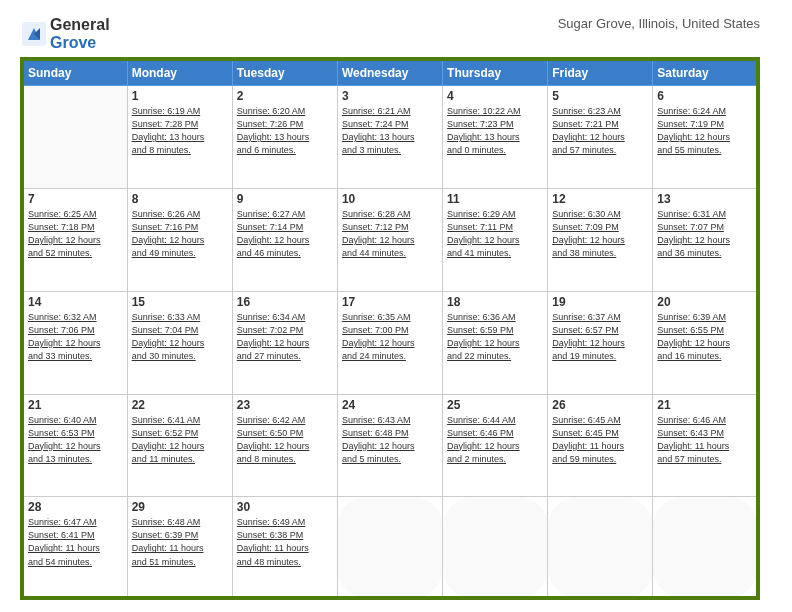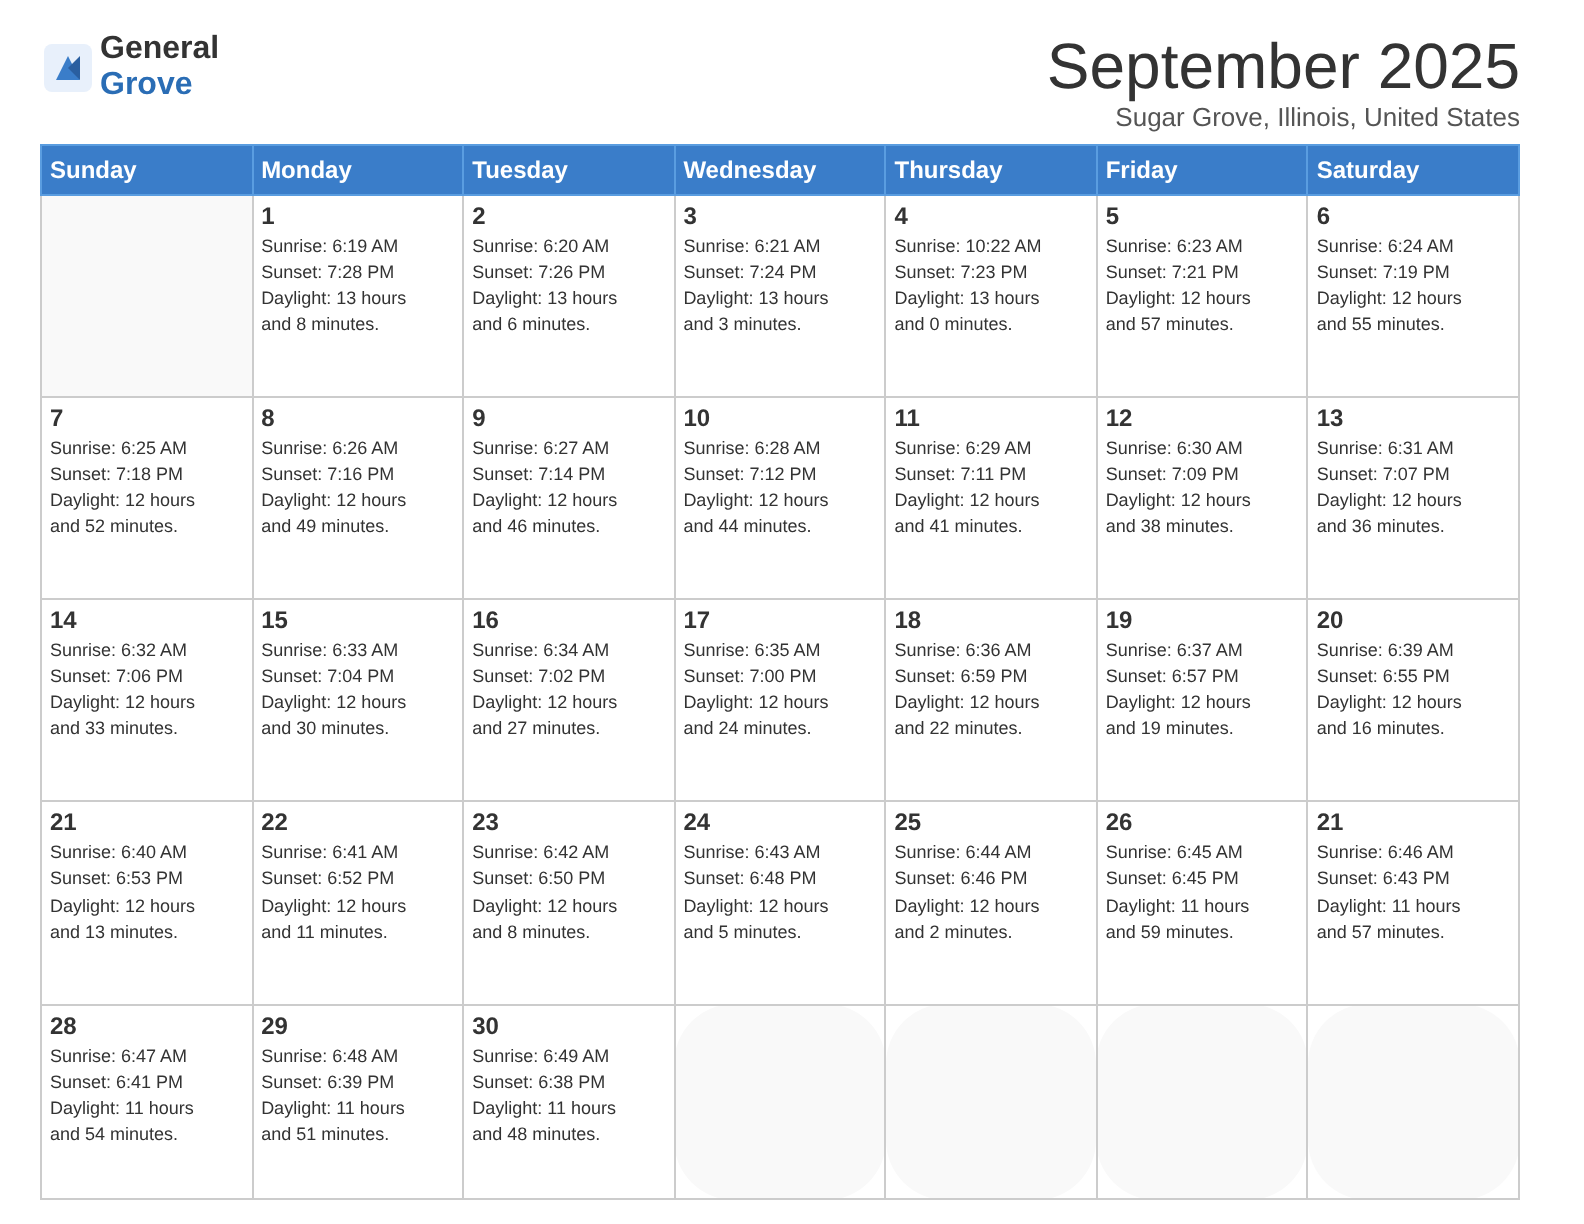--- a/index.html
+++ b/index.html
@@ -56,21 +56,21 @@
       font-weight: 300;
       color: #333;
       line-height: 1.1;
     }
     .location {
       font-size: 13px;
       color: #555;
     }
     .calendar {
       flex: 1;
-      border: 1px solid #4d7c0f;
+      border: 4px solid #4d7c0f;
       border-collapse: collapse;
       width: 100%;
       table-layout: fixed;
     }
     .calendar th {
       background: #3a7dc9;
       color: #fff;
       font-size: 12px;
       font-weight: bold;
       padding: 5px 4px;
@@ -89,20 +89,21 @@
       font-size: 12px;
       font-weight: bold;
       color: #333;
       display: block;
       margin-bottom: 2px;
     }
     .day-info {
       font-size: 9px;
       line-height: 1.45;
       color: #333;
+      text-decoration: underline;
     }
     .empty-cell {
       background: #f9f9f9;
     }
     .last-row td {
       height: 68px;
       border-radius: 30px;
     }
   </style>
 </head>
@@ -115,21 +116,20 @@
         <rect x="2" y="2" width="24" height="24" rx="4" fill="#e8f0fb"></rect>
         <polygon points="8,20 14,8 20,20" fill="#3a7dc9"></polygon>
         <polygon points="14,14 20,8 20,20" fill="#2a5fa0"></polygon>
       </svg>
       <div class="logo-text">
         <span class="logo-general">General</span>
         <span class="logo-blue">Grove</span>
       </div>
     </div>
     <div class="title-block">
-      <div class="month-title">September 2025</div>
       <div class="location">Sugar Grove, Illinois, United States</div>
     </div>
   </div>
 
   <table class="calendar">
     <thead>
       <tr>
       <th>Sunday</th>
           <th>Monday</th>
           <th>Tuesday</th>

